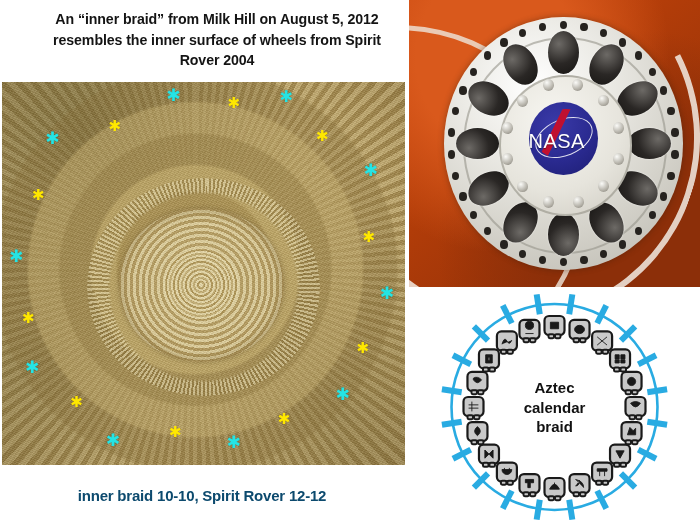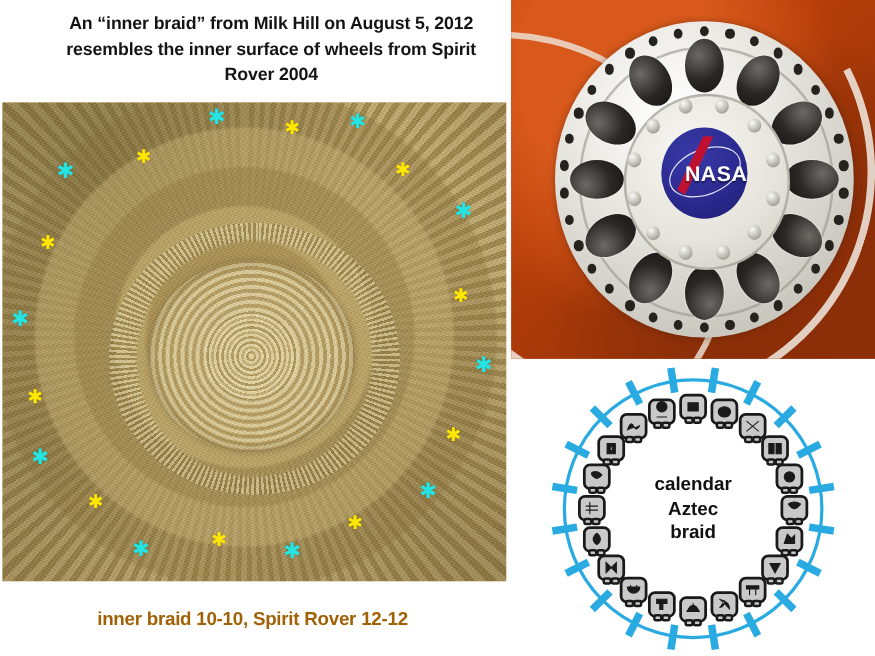--- a/index.html
+++ b/index.html
@@ -83,21 +83,21 @@
   .star{position:absolute;font-weight:bold;line-height:1;
     font-family:"DejaVu Sans",sans-serif;}
   .star.cy{color:#25E4E4;text-shadow:0 0 1px rgba(0,90,90,.5);}
   .star.ye{color:#FFE800;text-shadow:0 0 1px rgba(110,90,0,.45);}
 
   
   .caption{
     position:absolute;left:0;top:466px;width:404px;height:59px;
     display:flex;align-items:center;justify-content:center;background:#fff;
   }
-  .caption-text{font-size:15px;font-weight:bold;color:#a16207;letter-spacing:-0.2px;}
+  .caption-text{font-size:15px;font-weight:bold;color:#0c4a6e;letter-spacing:-0.2px;}
 
   
   .wheel-photo{
     position:absolute;left:409px;top:0;width:291px;height:287px;overflow:hidden;
     background:#b93e0b;
   }
   .wheel-bg{
     position:absolute;inset:0;
     background:
       radial-gradient(circle at 46% 50%, #8e2c06 0 31%, rgba(0,0,0,0) 32%),
@@ -152,22 +152,22 @@
     position:absolute;left:8%;top:24%;width:84%;height:48%;
     border:1.4px solid rgba(255,255,255,.85);border-radius:50%;
     transform:rotate(-22deg);
   }
   .nasa-swoosh{
     position:absolute;left:6%;top:10%;width:96%;height:70%;
     background:linear-gradient(116deg,rgba(0,0,0,0) 0 32%,#c01030 33% 41%,rgba(0,0,0,0) 42%);
     border-radius:50%;
   }
   .nasa-word{
-    position:absolute;left:0;top:39%;width:100%;text-align:right;
-    color:#fff;font-weight:bold;font-size:17px;letter-spacing:.4px;
+    position:absolute;left:0;top:39%;width:100%;text-align:left;
+    color:#fff;font-weight:normal;font-size:20px;letter-spacing:.4px;
     font-family:"Liberation Sans",sans-serif;
     text-shadow:0 1px 1px rgba(0,0,0,.45);
   }
 
   
   .aztec{
     position:absolute;left:409px;top:289px;width:291px;height:236px;background:#fff;
   }
   .aztec-svg{position:absolute;inset:0;width:291px;height:236px;}
   .aztec-center{
@@ -442,19 +442,19 @@
           </g>
           <g transform="translate(120.47,40.96)">
             <rect x="-10" y="-10" width="20" height="19" rx="4.5" fill="#c9c9c9" stroke="#1a1a1a" stroke-width="2.2"></rect>
             <rect x="-6" y="8.2" width="5.5" height="4" rx="1.4" fill="#c9c9c9" stroke="#1a1a1a" stroke-width="2"></rect>
             <rect x="0.5" y="8.2" width="5.5" height="4" rx="1.4" fill="#c9c9c9" stroke="#1a1a1a" stroke-width="2"></rect>
             <path d="M -5 -5 a 5 5 0 1 0 10 0 a 5 5 0 1 0 -10 0 M -5 5 h 10" fill="#1a1a1a" stroke="#1a1a1a" stroke-width="1.1" transform="translate(0,-0.5) scale(0.82)"></path>
           </g>
         </g>
     </svg>
     <div class="aztec-center">
+      <div>Aztec</div>
       <div>calendar</div>
-      <div>Aztec</div>
       <div>braid</div>
     </div>
   </div>
 
 </div>
 
 </body></html>

